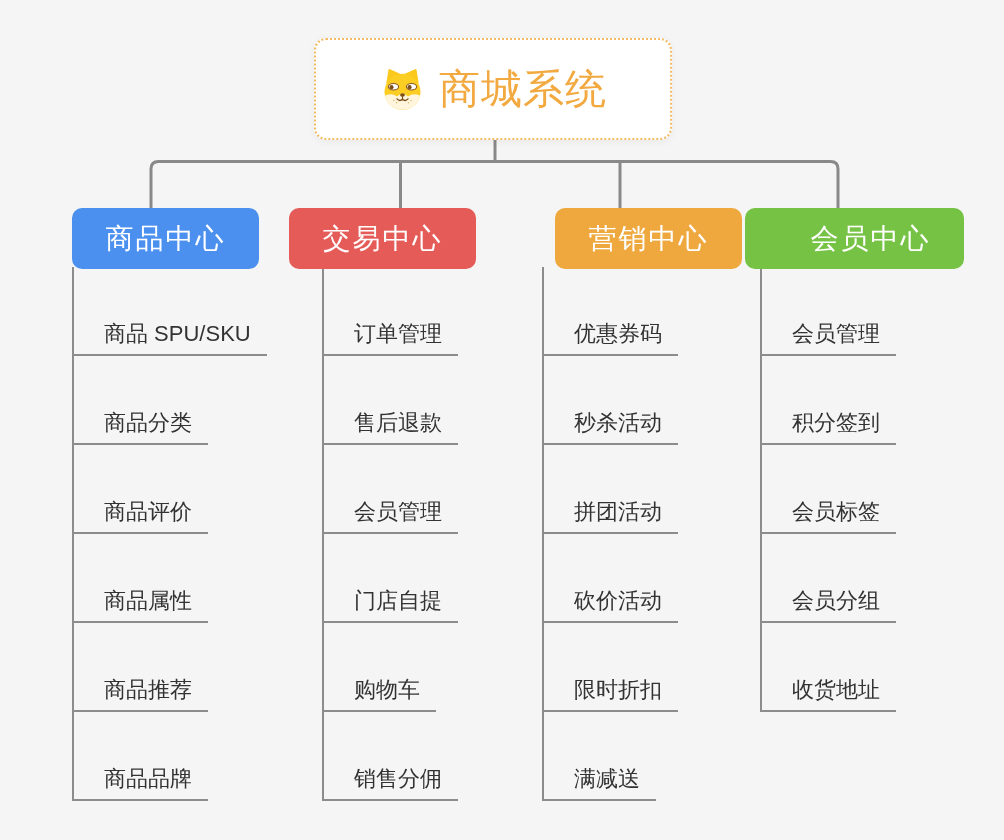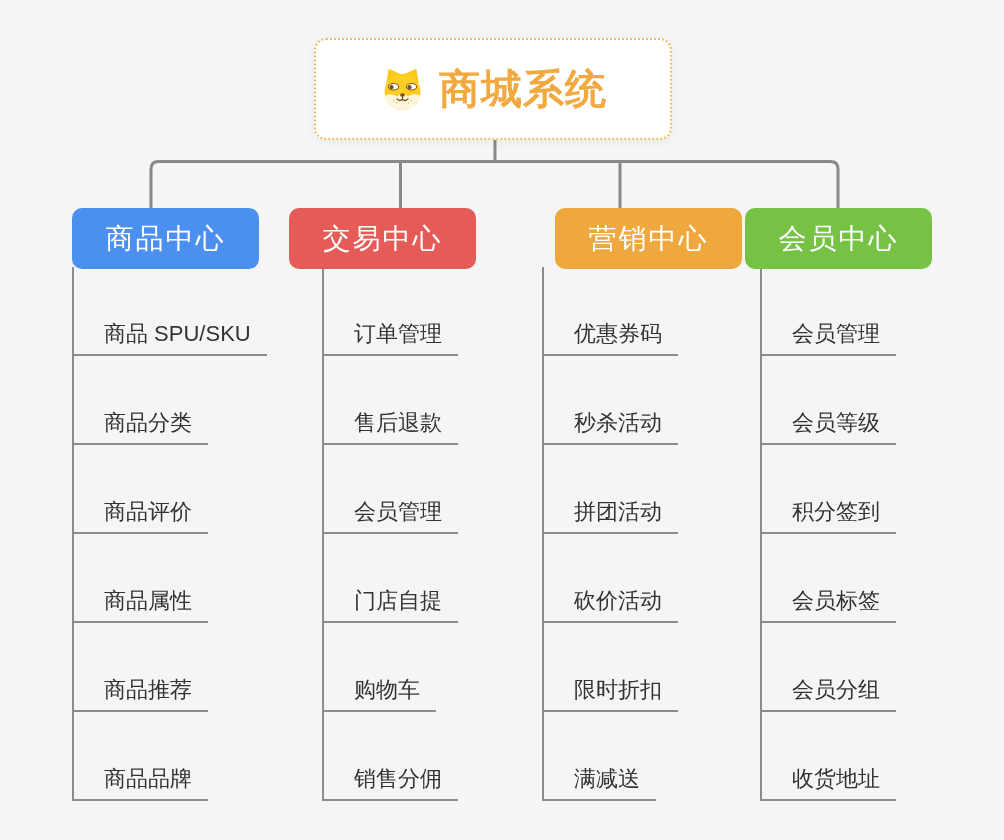--- a/index.html
+++ b/index.html
@@ -84,27 +84,27 @@
       <ellipse cx="41.5" cy="26.5" rx="6.5" ry="4.1" fill="#ffffff" stroke="#8a5a20" stroke-width="1.4"></ellipse>
       <circle cx="39" cy="27" r="2.6" fill="#7c4f1a"></circle>
       <ellipse cx="30" cy="37" rx="3.1" ry="2.3" fill="#7c4f1a"></ellipse>
       <path d="M30 39 V 42" stroke="#7c4f1a" stroke-width="1.5" stroke-linecap="round" fill="none"></path>
       <path d="M23 42 Q26.5 46 30 42.5 Q33.5 46 37 42" stroke="#7c4f1a" stroke-width="1.8" stroke-linecap="round" fill="none"></path>
       <circle cx="19" cy="44" r="0.9" fill="#d8b35f"></circle>
       <circle cx="22.5" cy="47" r="0.9" fill="#d8b35f"></circle>
       <circle cx="37.5" cy="47" r="0.9" fill="#d8b35f"></circle>
       <circle cx="41" cy="44" r="0.9" fill="#d8b35f"></circle>
     </svg>
-    <span class="root-title" style="color: rgb(241, 169, 64); font-weight: bold;">商城系统</span>
+    <span class="root-title" style="color: rgb(241, 169, 64);">商城系统</span>
   </div>
 
   <div class="node n0" style="background: rgb(75, 144, 238);">商品中心</div>
   <div class="node n1" style="background: rgb(229, 91, 87);">交易中心</div>
   <div class="node n2" style="background: rgb(238, 168, 62); margin-left: 28px;">营销中心</div>
-  <div class="node n3" style="background: rgb(117, 194, 68);">会员中心</div>
+  <div class="node n3" style="background: rgb(117, 194, 68); padding-left: 32px;">会员中心</div>
 
   <div class="col c0">
     <div class="leaf">
         <span class="leaf-label">商品 SPU/SKU</span>
       </div>
     <div class="leaf">
         <span class="leaf-label">商品分类</span>
       </div>
     <div class="leaf">
         <span class="leaf-label">商品评价</span>
@@ -160,23 +160,20 @@
     <div class="leaf">
         <span class="leaf-label">满减送</span>
       </div>
   </div>
 
   <div class="col c3">
     <div class="leaf">
         <span class="leaf-label">会员管理</span>
       </div>
     <div class="leaf">
-        <span class="leaf-label">会员等级</span>
-      </div>
-    <div class="leaf">
         <span class="leaf-label">积分签到</span>
       </div>
     <div class="leaf">
         <span class="leaf-label">会员标签</span>
       </div>
     <div class="leaf">
         <span class="leaf-label">会员分组</span>
       </div>
     <div class="leaf">
         <span class="leaf-label">收货地址</span>

